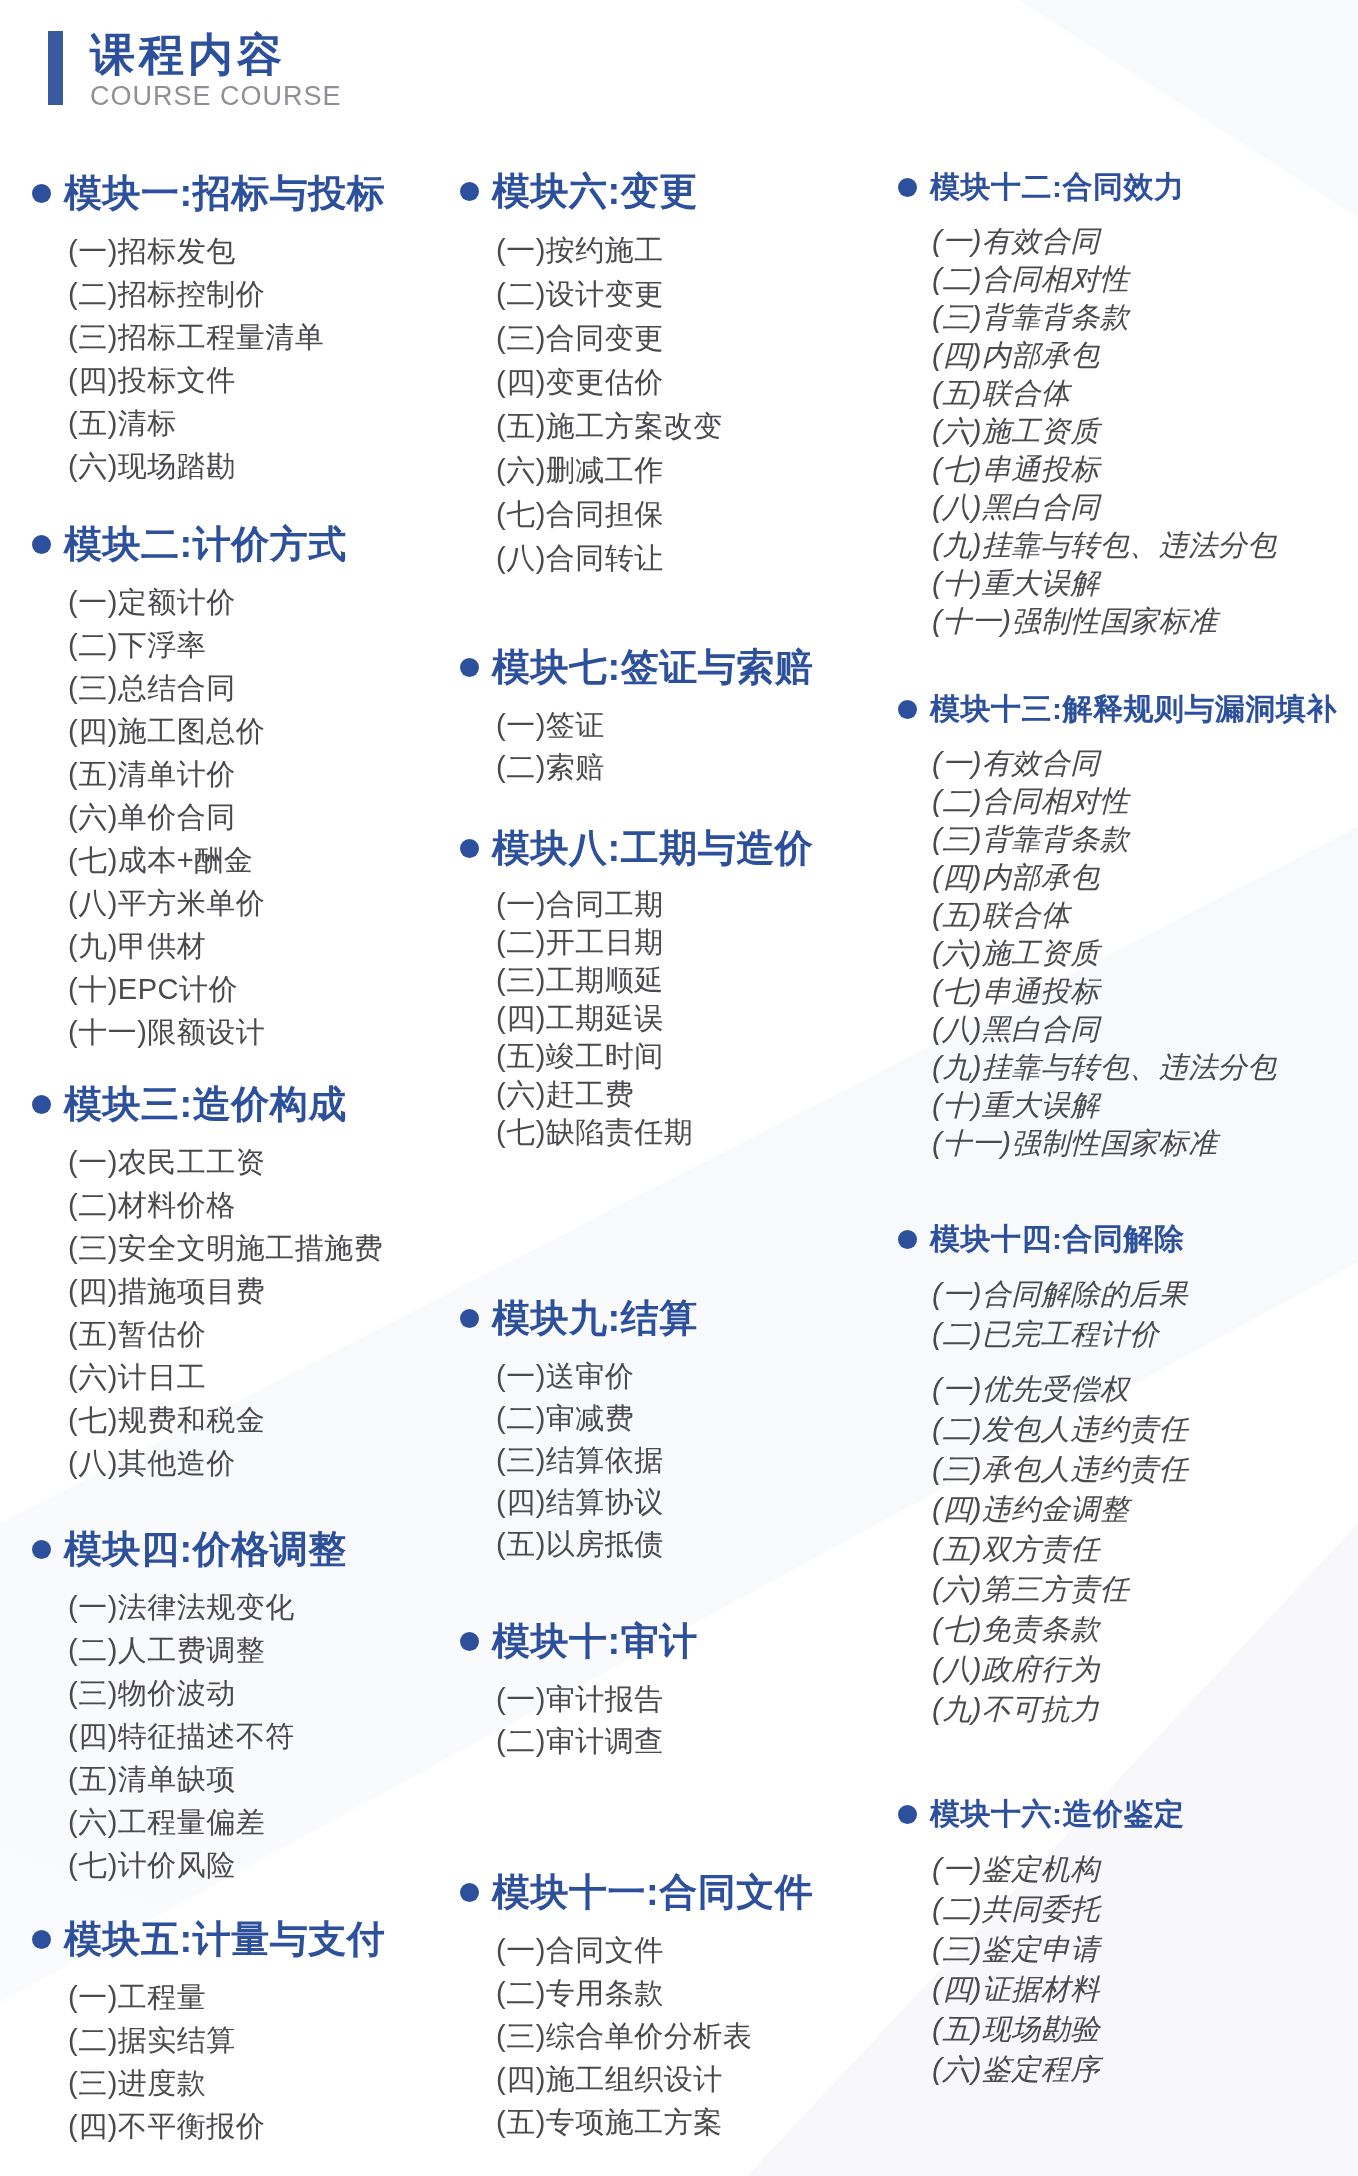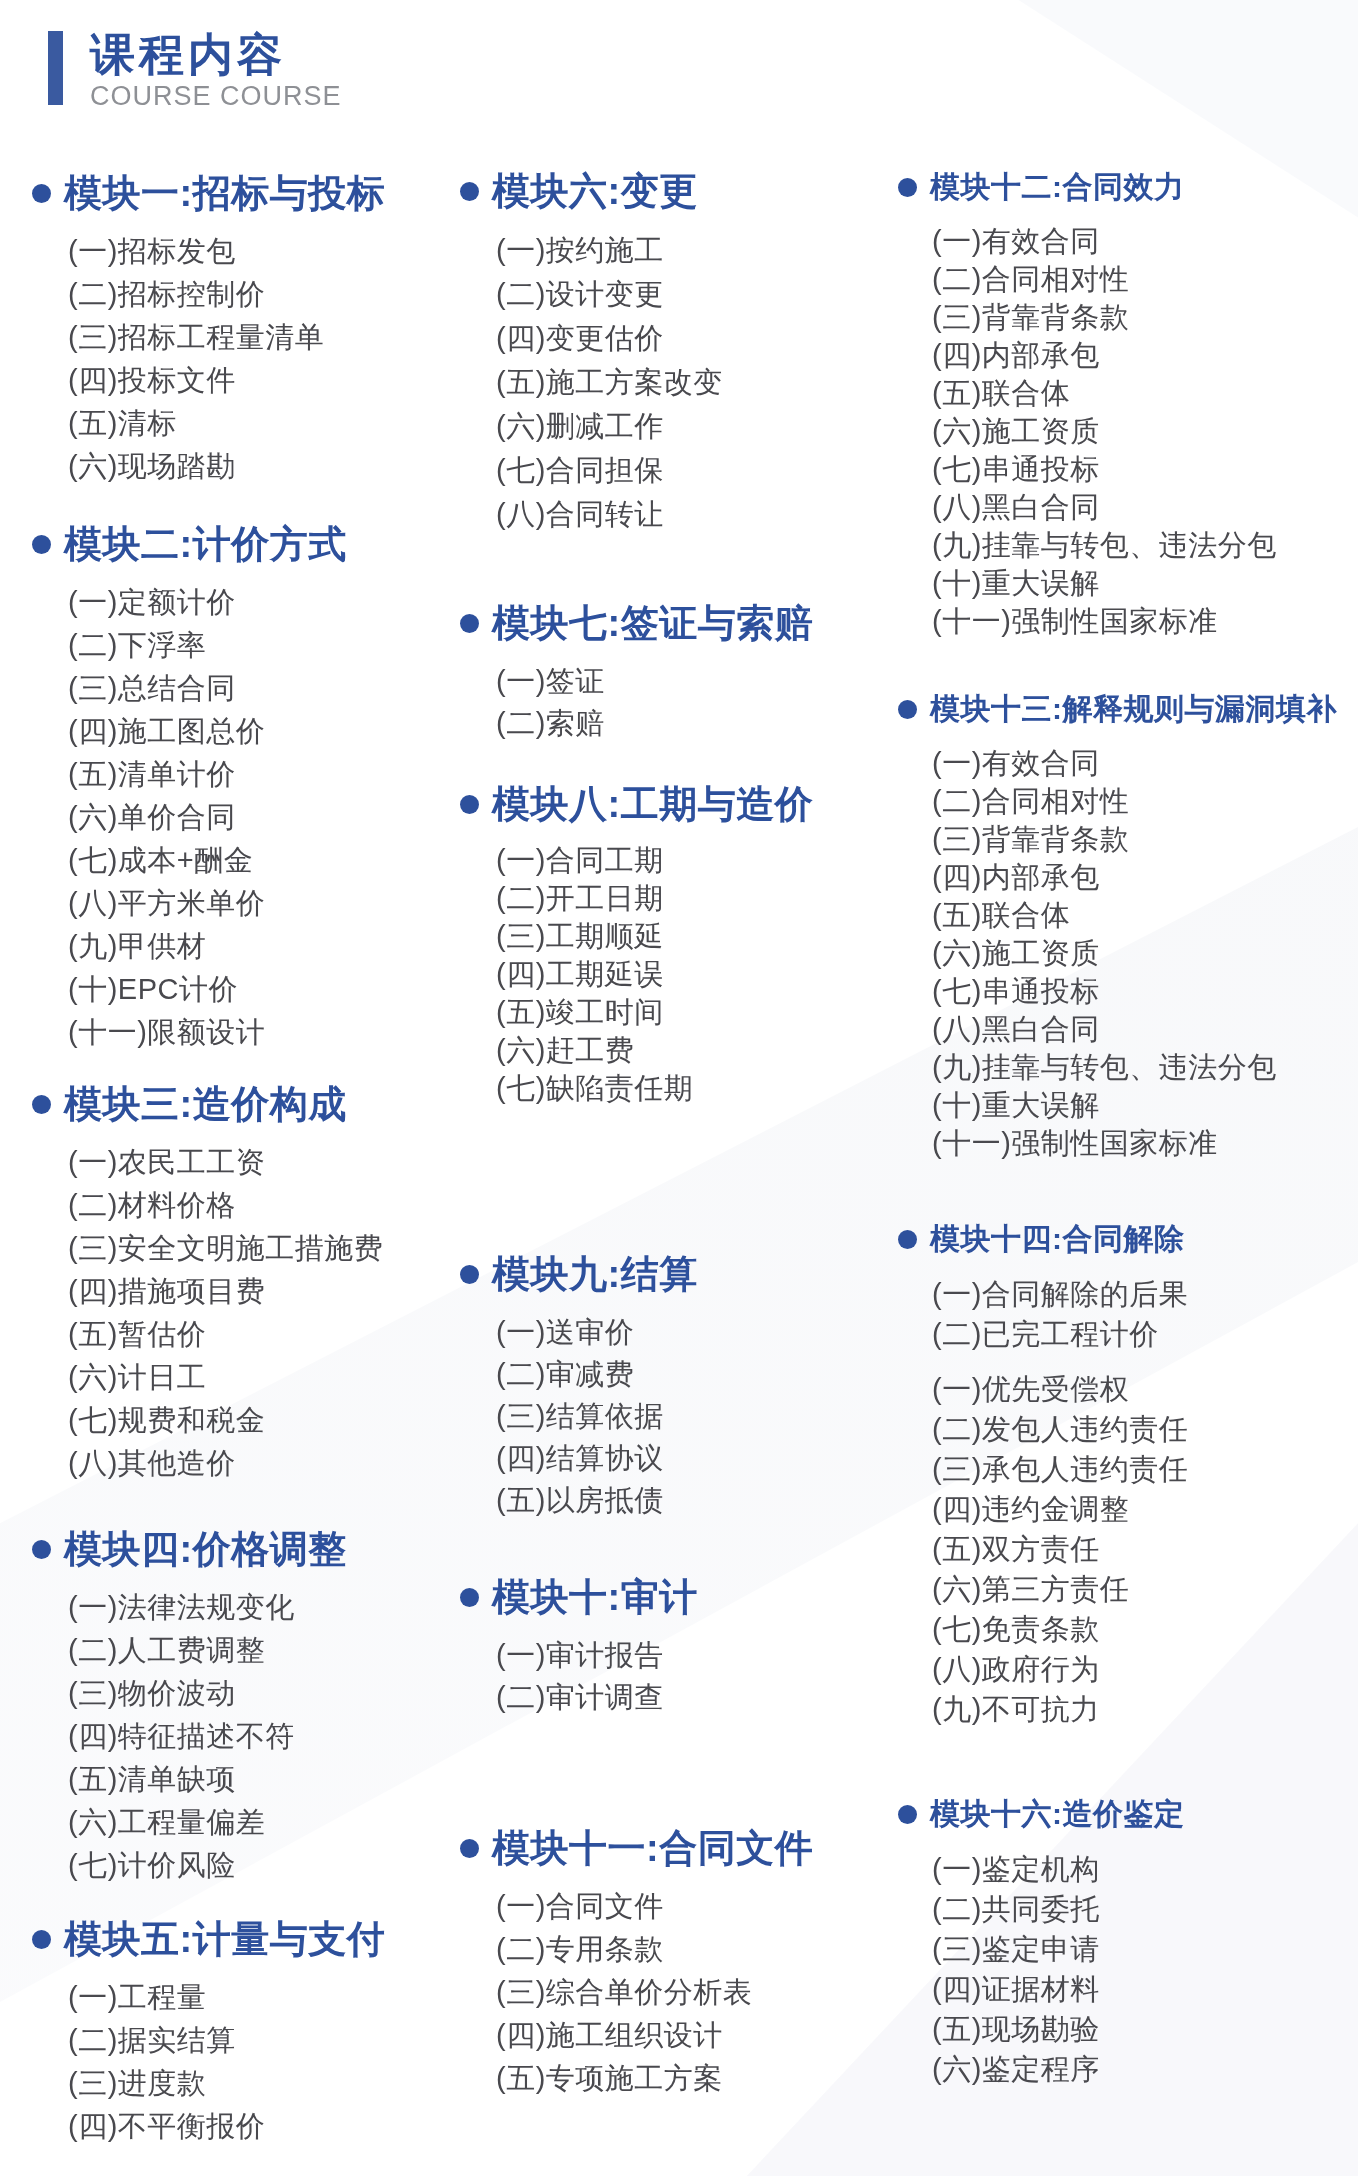--- a/index.html
+++ b/index.html
@@ -77,21 +77,21 @@
     line-height:43px;letter-spacing:.5px;white-space:nowrap;
   }
 
   
   #col2 .module-items li{line-height:44px;}
   #col2 .module:nth-child(2) .module-items li,
   #col2 .module:nth-child(4) .module-items li,
   #col2 .module:nth-child(5) .module-items li{line-height:42px;}
   #col2 .module:nth-child(3) .module-items li{line-height:38px;}
   #col2 .module:nth-child(6) .module-items li{line-height:43px;}
-  #col3 .module-items li{line-height:40px;}
+  #col3 .module-items li{line-height:40px;font-style:italic;}
   #col3 .module:nth-child(1) .module-items li,
   #col3 .module:nth-child(2) .module-items li{line-height:38px;}
 
   
   #col1 .module:nth-child(2){margin-top:35px;}
   #col1 .module:nth-child(3){margin-top:29px;}
   #col1 .module:nth-child(4){margin-top:43px;}
   #col1 .module:nth-child(5){margin-top:31px;}
   #col2 .module:nth-child(2){margin-top:66px;}
   #col2 .module:nth-child(3){margin-top:39px;}
@@ -207,20 +207,21 @@
 </div>
     <div class="column" id="col2">
   <section class="module">
     <div class="module-header">
       <span class="bullet"></span>
       <h3 class="module-title">模块六:变更</h3>
     </div>
     <ul class="module-items">
             <li>(一)按约施工</li>
             <li>(二)设计变更</li>
+            <li>(三)合同变更</li>
             <li>(四)变更估价</li>
             <li>(五)施工方案改变</li>
             <li>(六)删减工作</li>
             <li>(七)合同担保</li>
             <li>(八)合同转让</li>
           </ul>
   </section>
 
   <section class="module">
     <div class="module-header">

